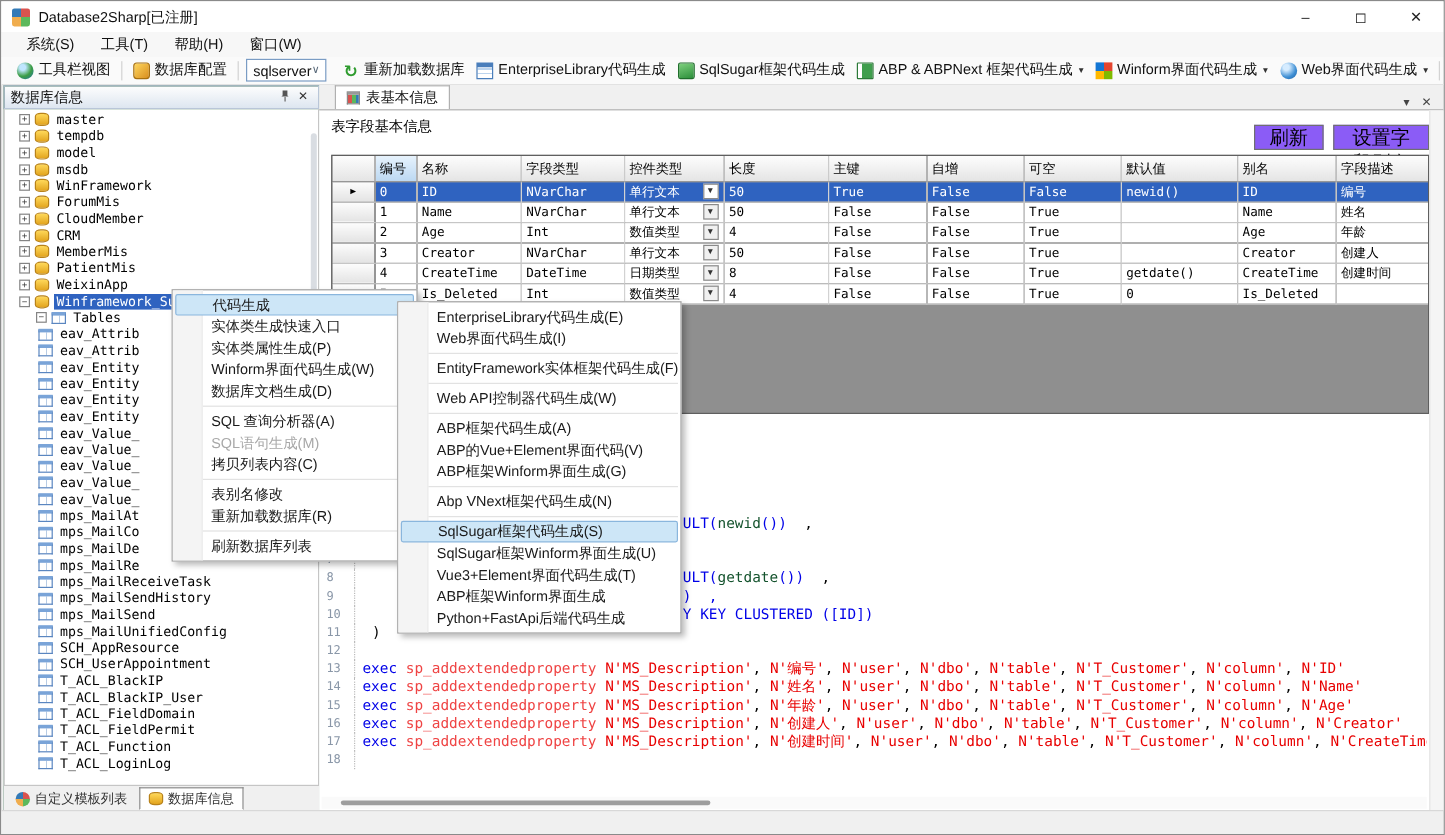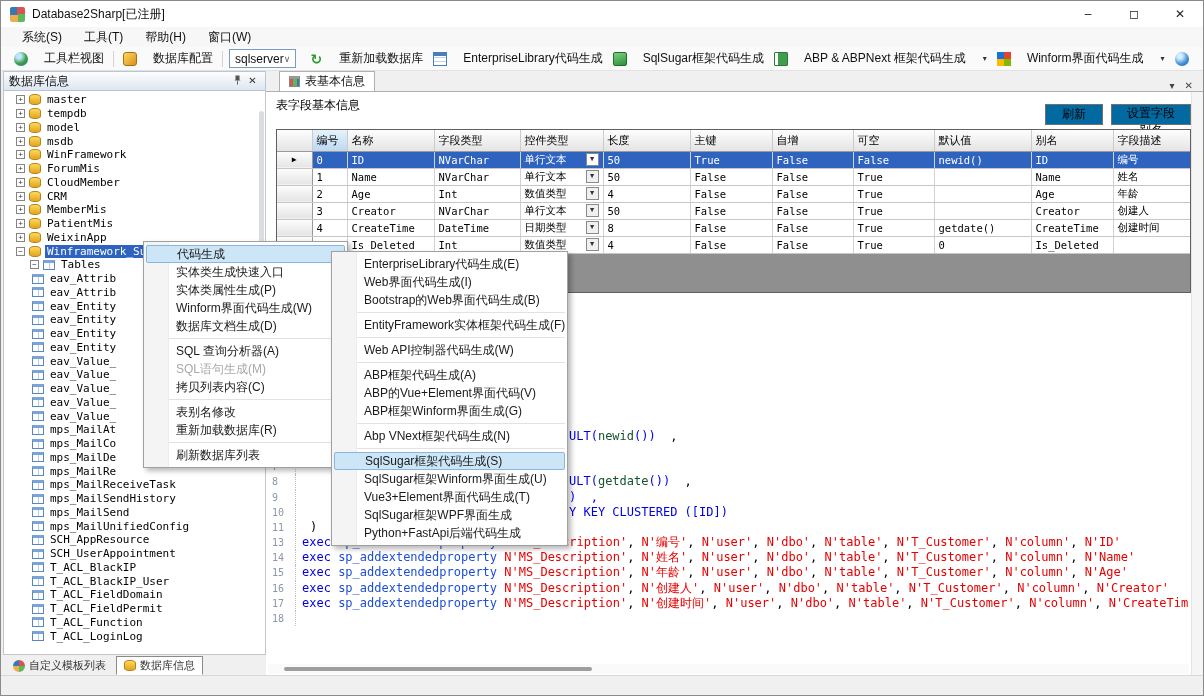--- a/index.html
+++ b/index.html
@@ -9,21 +9,21 @@
   .titlebar{position:absolute;left:0;top:0;right:0;height:26px;background:#fff;display:flex;align-items:center}
   .app-icon{width:15px;height:15px;margin-left:9px;border-radius:2px;background:#36c;background:conic-gradient(#d9534f 0 25%,#5cb85c 0 50%,#f0ad4e 0 75%,#337ab7 0)}
   .title-text{margin-left:7px;font-size:12px;color:#111}
   .win-controls{margin-left:auto;display:flex;height:100%}
   .win-btn{width:46px;height:100%;display:flex;align-items:center;justify-content:center;font-size:12px;color:#222}
   
   .menubar{position:absolute;top:26px;left:0;right:0;height:20px;background:#f7f7f7;display:flex;align-items:center;padding-left:10px;font-size:12px;color:#111}
   .mb-item{padding:2px 11px}
   
   .toolbar{position:absolute;top:46px;left:0;right:0;height:24px;background:#fafafa;border-bottom:1px solid #e2e2e2;display:flex;align-items:center;padding-left:8px;font-size:12px;color:#111}
-  .tb-btn{display:flex;align-items:center;gap:16px;border:0;background:transparent;padding:2px 5px;font-size:12px;font-family:inherit;color:#111;white-space:nowrap}
+  .tb-btn{display:flex;align-items:center;gap:4px;border:0;background:transparent;padding:2px 5px;font-size:12px;font-family:inherit;color:#111;white-space:nowrap}
   .tb-sep{width:1px;height:16px;background:#d3d3d3;margin:0 4px;flex:none}
   .tb-combo{width:112px;height:19px;border:1px solid #7a9cc4;background:#fff;display:flex;align-items:center;padding:0 5px;margin:0 8px 0 2px}
   .tb-combo-text{flex:1;font-size:12px}
   .tb-combo-arrow{font-size:9px;color:#567}
   .tb-dd{font-size:8px;color:#333;margin-left:1px}
   .ico{width:14px;height:14px;flex:none;display:inline-block;position:relative}
   .ico-globe-green{border-radius:50%;background:radial-gradient(circle at 35% 30%,#bfe6ff 0 18%,#3d9e46 55%,#1d6ea8 100%)}
   .ico-globe-blue{border-radius:50%;background:radial-gradient(circle at 35% 30%,#d6ecff 0 18%,#3f8fd4 60%,#1a5ba0 100%)}
   .ico-config{background:linear-gradient(135deg,#ffd75e,#d98f1f);border-radius:3px;border:1px solid #a8700f}
   .ico-reload{color:#2e9b2e;font-size:14px;line-height:14px;text-align:center;font-weight:bold}
@@ -51,41 +51,41 @@
   .ico-palette{width:12px;height:12px;border-radius:50%;background:#d9534f;background:conic-gradient(#d9534f 0 25%,#5cb85c 0 50%,#f0ad4e 0 75%,#337ab7 0);flex:none}
   .ico-dbs{width:12px;height:11px;background:linear-gradient(#ffd95a,#e2a41e);border-radius:5px/3px;border:1px solid #b8821a;flex:none}
   
   .main{position:absolute;left:265px;top:70px;right:0;bottom:20px}
   .tabstrip{position:absolute;top:0;left:0;right:0;height:20px;display:flex;align-items:flex-end;background:#f0f0f0}
   .doc-tab{margin-left:13px;height:20px;background:#fff;border:1px solid #b0b0b0;border-bottom:0;display:flex;align-items:center;gap:5px;padding:0 9px;font-size:12px;color:#111}
   .ico-grid-sm{width:11px;height:11px;border:1px solid #888;border-top:3px solid #999;background:linear-gradient(90deg,#d9534f 0 3px,#5cb85c 3px 7px,#337ab7 7px);flex:none}
   .tabstrip-btns{margin-left:auto;display:flex;gap:10px;padding:0 10px;align-items:center;font-size:10px;color:#444}
   .doc-content{position:absolute;top:20px;left:0;right:0;bottom:0;background:#fff;border-top:1px solid #b0b0b0}
   .section-label{position:absolute;left:10px;top:5px;font-size:12px;color:#000}
-  .btn{position:absolute;top:12px;height:21px;background:#0369a1;border:1px solid #707070;font-size:12px;font-family:inherit;padding:0 10px;color:#000}
+  .btn{position:absolute;top:12px;height:21px;background:#8b5cf6;border:1px solid #707070;font-size:16px;font-family:inherit;padding:0 10px;color:#000}
   #btn-refresh{right:100px;width:58px}
   #btn-alias{right:12px;width:80px}
   
-  .grid-wrap{position:absolute;left:10px;top:37px;width:915px;height:164px;background:#8f8f8f;border:1px solid #5f5f5f;overflow:hidden}
+  .grid-wrap{position:absolute;left:10px;top:37px;width:915px;height:216px;background:#8f8f8f;border:1px solid #5f5f5f;overflow:hidden}
   table.grid{border-collapse:collapse;table-layout:fixed;width:913px;font-size:11px}
   table.grid th{height:21px;background:linear-gradient(#fdfdfd,#e4e4e4);border-right:1px solid #cbcbcb;border-bottom:1px solid #9a9a9a;font-weight:normal;text-align:left;padding:0 4px;color:#000;overflow:hidden;white-space:nowrap}
   table.grid th.hl{background:linear-gradient(#e6f2fc,#bcd8f2)}
   table.grid td{height:17px;background:#fff;border-right:1px solid #d2d2d2;border-bottom:1px solid #c6c6c6;padding:0 4px;font-family:"DejaVu Sans Mono","DejaVu Sans",monospace;font-size:10.5px;white-space:nowrap;overflow:hidden;color:#000}
   table.grid tr.sel td{background:#2f63c0;color:#fff}
   table.grid td.rowsel{background:linear-gradient(#fdfdfd,#e4e4e4);color:#000;text-align:center;font-size:8px;border-right:1px solid #9a9a9a;padding:0}
   table.grid tr.sel td.rowsel{background:linear-gradient(#fdfdfd,#e4e4e4);color:#000}
   .ctlcell{display:flex;align-items:center;justify-content:space-between}
   .dd{width:13px;height:13px;border:1px solid #8a8a8a;background:#f0f0f0;font-size:7px;line-height:11px;text-align:center;color:#333;flex:none}
   tr.sel .dd{background:#fff}
   
   .code{position:absolute;left:2px;top:276px;right:14px;height:296px;font-family:"DejaVu Sans Mono",monospace;font-size:12px;overflow:hidden}
   .cl{display:flex;height:15.2px;line-height:15.2px;white-space:pre}
   .ln{width:28px;flex:none;color:#8a97a8;font-size:10px;padding-left:4px;border-right:1px dotted #bbb}
   .ct{padding-left:6px}
-  .c-kw{color:#0000e8}.c-fn{color:#14532d}.c-str{color:#e80000}.c-sp{color:#1d4ed8}.c-pl{color:#000}
+  .c-kw{color:#0000e8}.c-fn{color:#14532d}.c-str{color:#e80000}.c-sp{color:#ef4444}.c-pl{color:#000}
   .hscroll{position:absolute;left:2px;right:14px;top:572px;height:10px;background:#fafafa}
   .hthumb{position:absolute;left:16px;top:3px;width:308px;height:4px;background:#9e9e9e;border-radius:2px}
   .vtrack{position:absolute;right:0;top:0;bottom:0;width:12px;background:#f5f5f5;border-left:1px solid #e4e4e4}
   
   .statusbar{position:absolute;left:0;right:0;bottom:0;height:20px;background:#f0f0f0;border-top:1px solid #d8d8d8}
   
   .menu{position:absolute;background:#fff;border:1px solid #a0a0a0;box-shadow:3px 3px 5px rgba(0,0,0,.28);padding:3px 0;font-size:12px;z-index:20}
   .menu::before{content:"";position:absolute;left:0;top:0;bottom:0;width:24px;background:#f4f4f4;border-right:1px solid #ececec}
   .m-item{position:relative;height:18px;line-height:18px;padding:0 24px 0 32px;white-space:nowrap;color:#1a1a1a;overflow:hidden}
   .m-item .arr{position:absolute;right:7px;top:0;font-size:9px}
@@ -526,20 +526,21 @@
         <div class="cl"><span class="ln">2</span><span class="ct"></span></div>
         <div class="cl"><span class="ln">3</span><span class="ct"></span></div>
         <div class="cl"><span class="ln">4</span><span class="ct"></span></div>
         <div class="cl"><span class="ln">5</span><span class="ct" style="padding-left: 273px;"><span class="c-kw">ULT(</span><span class="c-fn">newid</span><span class="c-kw">())</span><span class="c-pl">  ,</span></span></div>
         <div class="cl"><span class="ln">6</span><span class="ct"></span></div>
         <div class="cl"><span class="ln">7</span><span class="ct"></span></div>
         <div class="cl"><span class="ln">8</span><span class="ct" style="padding-left: 273px;"><span class="c-kw">ULT(</span><span class="c-fn">getdate</span><span class="c-kw">())</span><span class="c-pl">  ,</span></span></div>
         <div class="cl"><span class="ln">9</span><span class="ct" style="padding-left: 273px;"><span class="c-kw">)  ,</span></span></div>
         <div class="cl"><span class="ln">10</span><span class="ct" style="padding-left: 273px;"><span class="c-kw">Y KEY CLUSTERED ([ID])</span></span></div>
         <div class="cl"><span class="ln">11</span><span class="ct" style="padding-left: 14px;"><span class="c-pl">)</span></span></div>
+        <div class="cl"><span class="ln">12</span><span class="ct"></span></div>
         <div class="cl"><span class="ln">13</span><span class="ct"><span class="c-kw">exec </span><span class="c-sp">sp_addextendedproperty </span><span class="c-str">N'MS_Description'</span><span class="c-pl">, </span><span class="c-str">N'编号'</span><span class="c-pl">, </span><span class="c-str">N'user'</span><span class="c-pl">, </span><span class="c-str">N'dbo'</span><span class="c-pl">, </span><span class="c-str">N'table'</span><span class="c-pl">, </span><span class="c-str">N'T_Customer'</span><span class="c-pl">, </span><span class="c-str">N'column'</span><span class="c-pl">, </span><span class="c-str">N'ID'</span></span></div>
         <div class="cl"><span class="ln">14</span><span class="ct"><span class="c-kw">exec </span><span class="c-sp">sp_addextendedproperty </span><span class="c-str">N'MS_Description'</span><span class="c-pl">, </span><span class="c-str">N'姓名'</span><span class="c-pl">, </span><span class="c-str">N'user'</span><span class="c-pl">, </span><span class="c-str">N'dbo'</span><span class="c-pl">, </span><span class="c-str">N'table'</span><span class="c-pl">, </span><span class="c-str">N'T_Customer'</span><span class="c-pl">, </span><span class="c-str">N'column'</span><span class="c-pl">, </span><span class="c-str">N'Name'</span></span></div>
         <div class="cl"><span class="ln">15</span><span class="ct"><span class="c-kw">exec </span><span class="c-sp">sp_addextendedproperty </span><span class="c-str">N'MS_Description'</span><span class="c-pl">, </span><span class="c-str">N'年龄'</span><span class="c-pl">, </span><span class="c-str">N'user'</span><span class="c-pl">, </span><span class="c-str">N'dbo'</span><span class="c-pl">, </span><span class="c-str">N'table'</span><span class="c-pl">, </span><span class="c-str">N'T_Customer'</span><span class="c-pl">, </span><span class="c-str">N'column'</span><span class="c-pl">, </span><span class="c-str">N'Age'</span></span></div>
         <div class="cl"><span class="ln">16</span><span class="ct"><span class="c-kw">exec </span><span class="c-sp">sp_addextendedproperty </span><span class="c-str">N'MS_Description'</span><span class="c-pl">, </span><span class="c-str">N'创建人'</span><span class="c-pl">, </span><span class="c-str">N'user'</span><span class="c-pl">, </span><span class="c-str">N'dbo'</span><span class="c-pl">, </span><span class="c-str">N'table'</span><span class="c-pl">, </span><span class="c-str">N'T_Customer'</span><span class="c-pl">, </span><span class="c-str">N'column'</span><span class="c-pl">, </span><span class="c-str">N'Creator'</span></span></div>
         <div class="cl"><span class="ln">17</span><span class="ct"><span class="c-kw">exec </span><span class="c-sp">sp_addextendedproperty </span><span class="c-str">N'MS_Description'</span><span class="c-pl">, </span><span class="c-str">N'创建时间'</span><span class="c-pl">, </span><span class="c-str">N'user'</span><span class="c-pl">, </span><span class="c-str">N'dbo'</span><span class="c-pl">, </span><span class="c-str">N'table'</span><span class="c-pl">, </span><span class="c-str">N'T_Customer'</span><span class="c-pl">, </span><span class="c-str">N'column'</span><span class="c-pl">, </span><span class="c-str">N'CreateTime'</span></span></div>
         <div class="cl"><span class="ln">18</span><span class="ct"></span></div>
       </div>
     <div class="hscroll">
         <div class="hthumb"></div>
       </div>
@@ -561,30 +562,29 @@
     <div class="m-item"><span>拷贝列表内容(C)</span></div>
     <div class="m-sep"></div>
     <div class="m-item"><span>表别名修改</span></div>
     <div class="m-item"><span>重新加载数据库(R)</span></div>
     <div class="m-sep"></div>
     <div class="m-item"><span>刷新数据库列表</span></div>
   </div>
 <div class="menu" id="sub-menu">
     <div class="m-item"><span>EnterpriseLibrary代码生成(E)</span></div>
     <div class="m-item"><span>Web界面代码生成(I)</span></div>
-    <div class="m-item"><span>Bootstrap的Web界面代码生成(B)</span></div>
     <div class="m-sep"></div>
     <div class="m-item"><span>EntityFramework实体框架代码生成(F)</span></div>
     <div class="m-sep"></div>
     <div class="m-item"><span>Web API控制器代码生成(W)</span></div>
     <div class="m-sep"></div>
     <div class="m-item"><span>ABP框架代码生成(A)</span></div>
     <div class="m-item"><span>ABP的Vue+Element界面代码(V)</span></div>
     <div class="m-item"><span>ABP框架Winform界面生成(G)</span></div>
     <div class="m-sep"></div>
     <div class="m-item"><span>Abp VNext框架代码生成(N)</span></div>
     <div class="m-sep"></div>
     <div class="m-item hl"><span>SqlSugar框架代码生成(S)</span></div>
     <div class="m-item"><span>SqlSugar框架Winform界面生成(U)</span></div>
     <div class="m-item"><span>Vue3+Element界面代码生成(T)</span></div>
-    <div class="m-item"><span>SqlSugar框架WPF界面生成</span></div>
+    <div class="m-item"><span>ABP框架Winform界面生成</span></div>
     <div class="m-item"><span>Python+FastApi后端代码生成</span></div>
   </div>
 
 </body></html>

